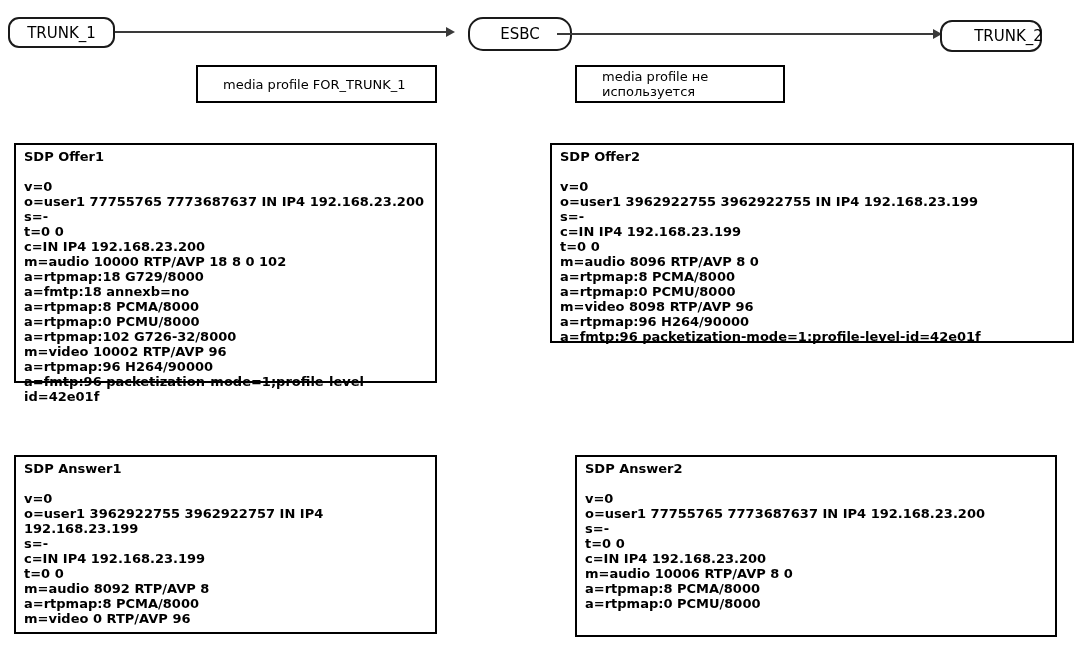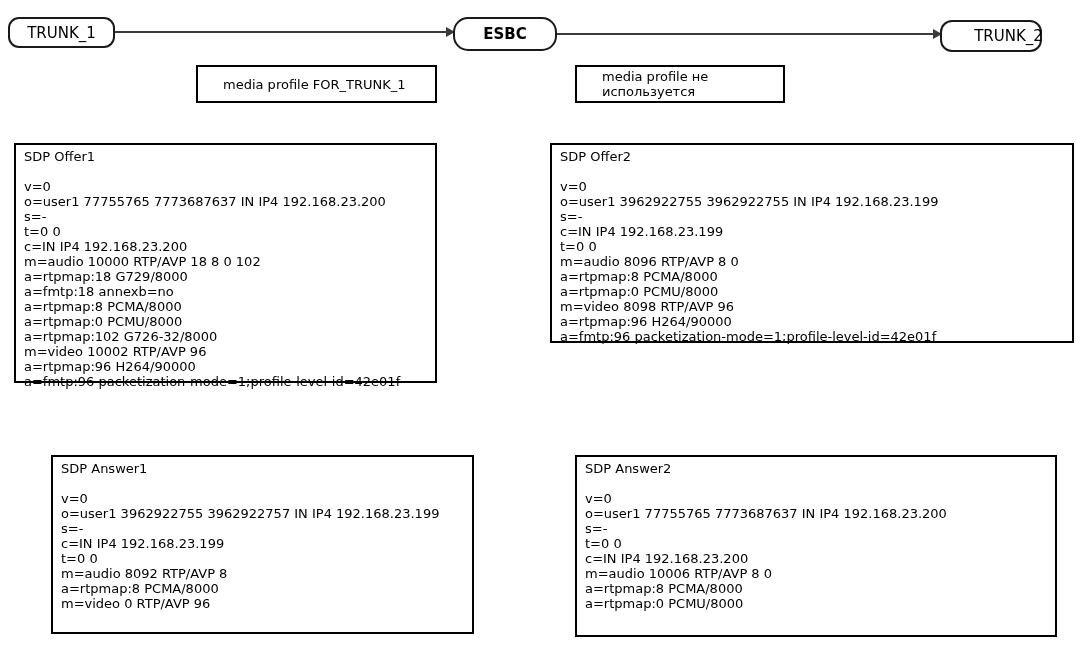--- a/index.html
+++ b/index.html
@@ -18,21 +18,21 @@
     border: 2px solid #1a1a1a;
     border-radius: 13px;
     background: #ffffff;
     display: flex;
     align-items: center;
     justify-content: center;
     font-size: 15px;
     white-space: nowrap;
   }
   #node-trunk1 { left: 8px;   top: 17px; width: 107px; height: 31px; border-radius: 11px; }
-  #node-esbc   { left: 453px; top: 17px; width: 104px; height: 34px; border-radius: 15px; font-weight: bold; }
+  #node-esbc   { left: 468px; top: 17px; width: 104px; height: 34px; border-radius: 15px; }
   #node-trunk2 { left: 940px; top: 20px; width: 102px; height: 32px; border-radius: 12px; padding-left: 35px; }
 
   .arrow {
     position: absolute;
     border-top: 2px solid #3a3a3a;
     height: 0;
   }
   .arrow .head {
     position: absolute;
     right: -2px;
@@ -62,26 +62,27 @@
   #label-right { left: 575px; width: 210px; }
 
   .sdp-box {
     position: absolute;
     box-sizing: border-box;
     border: 2px solid #000000;
     background: #ffffff;
     padding: 4px 4px 0 8px;
     font-size: 13px;
     line-height: 15px;
+    font-weight: bold;
   }
   .sdp-title { height: 15px; margin-bottom: 15px; }
   .sdp-content { white-space: pre-line; }
   #sdp-offer1  { left: 14px;  top: 143px; width: 423px; height: 240px; }
   #sdp-offer2  { left: 550px; top: 143px; width: 524px; height: 200px; }
-  #sdp-answer1 { left: 14px;  top: 455px; width: 423px; height: 179px; margin-left: 37px; }
+  #sdp-answer1 { left: 14px;  top: 455px; width: 423px; height: 179px; }
   #sdp-answer2 { left: 575px; top: 455px; width: 482px; height: 182px; }
 </style>
 </head>
 <body>
 
 <div id="canvas">
 
   <div class="node" id="node-trunk1">
     <span>TRUNK_1</span>
   </div>

